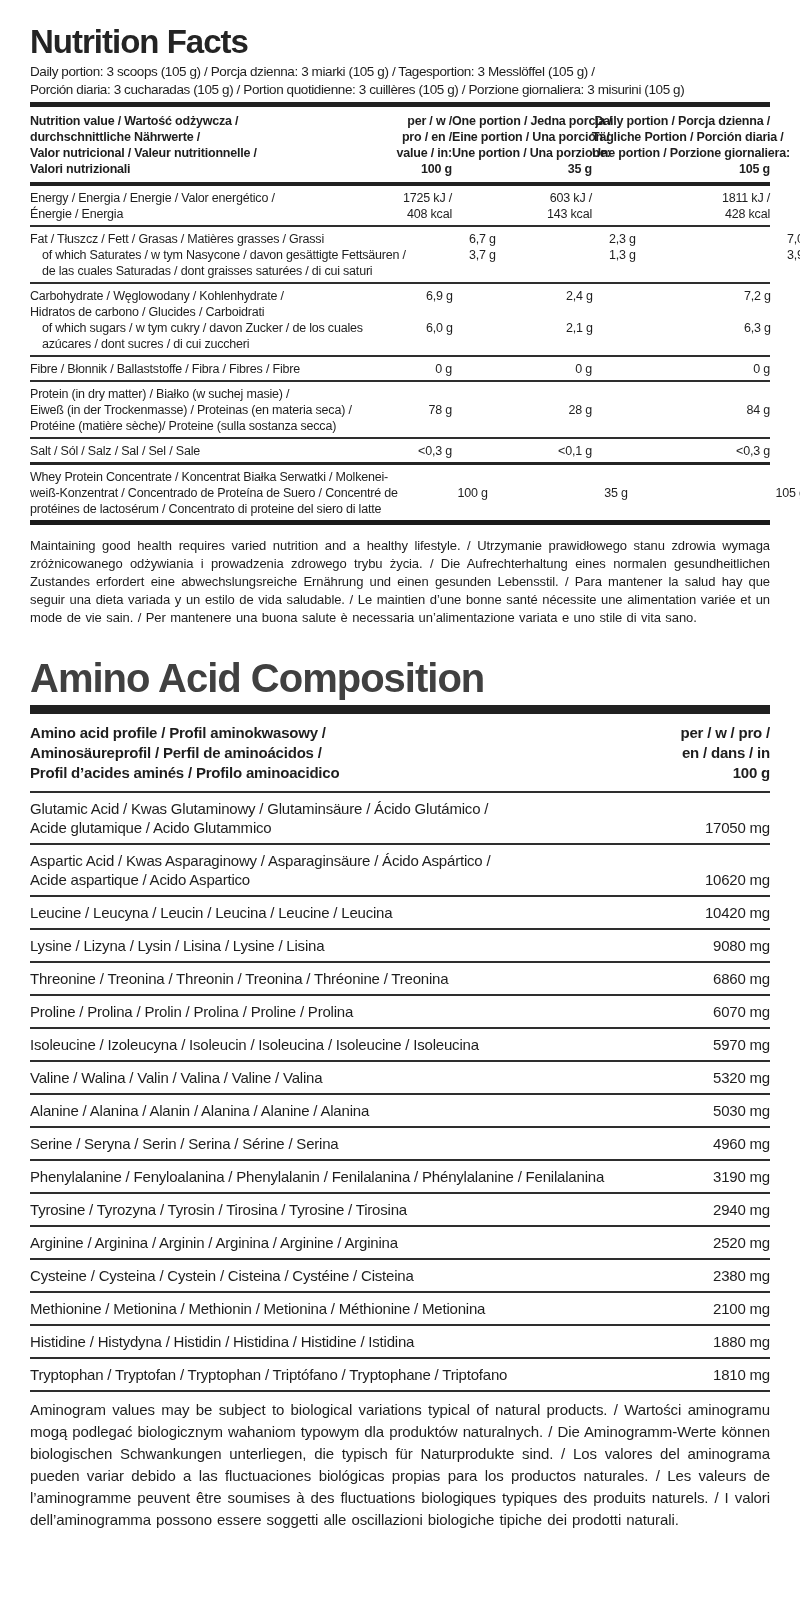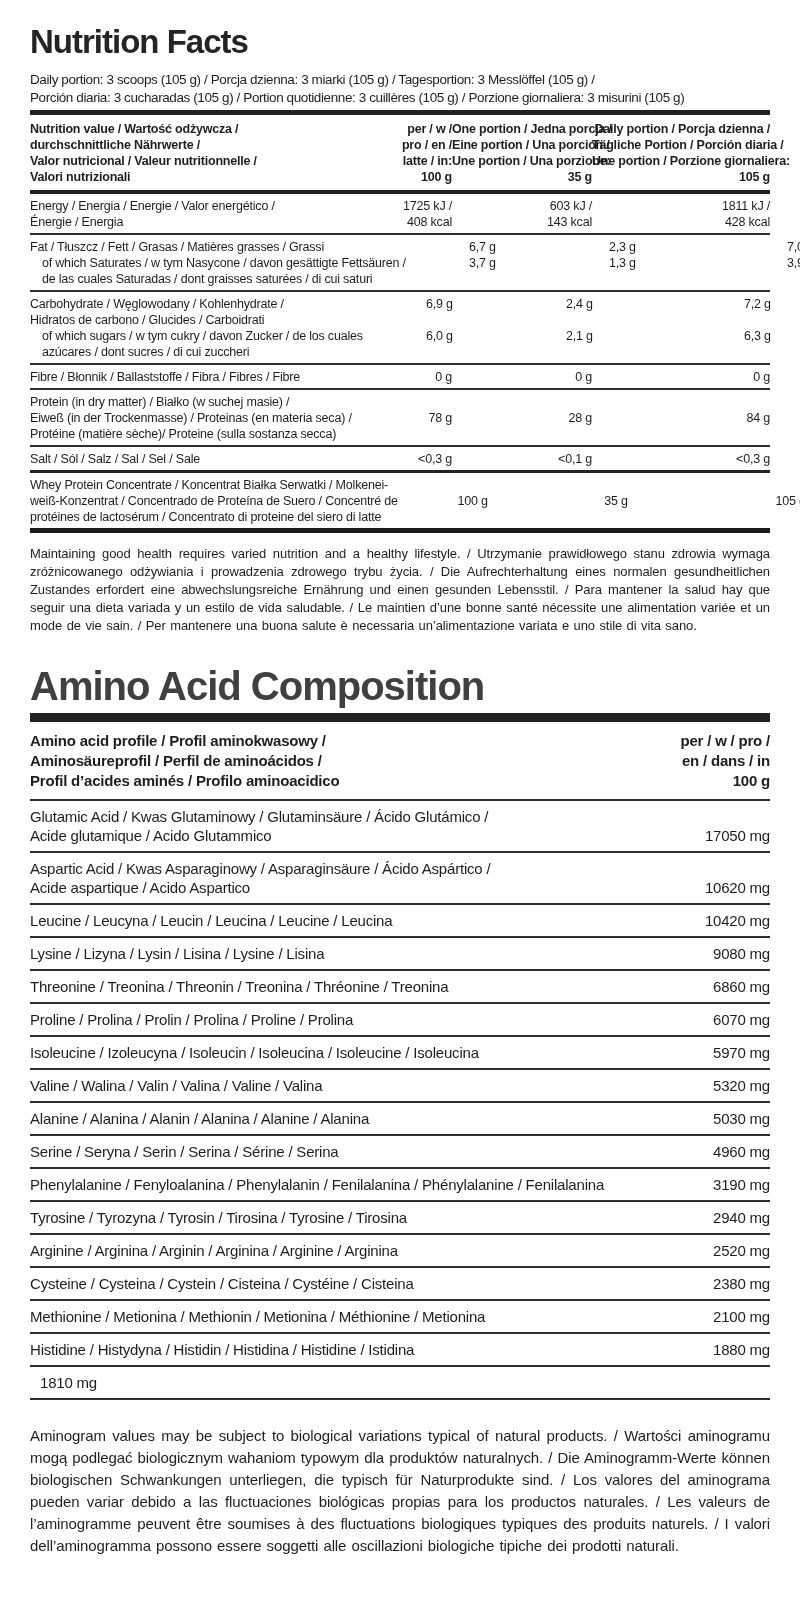--- a/index.html
+++ b/index.html
@@ -3,21 +3,21 @@
 <meta charset="utf-8">
 <style>
   html,body{margin:0;padding:0;background:#ffffff;}
   .sheet{
     width:800px;height:1600px;box-sizing:border-box;
     padding:24px 30px 10px;background:#ffffff;color:#1e1e1e;
     font-family:"Liberation Sans","DejaVu Sans",sans-serif;
     overflow:hidden;
   }
   .nf-title{font-size:33px;line-height:36px;font-weight:700;letter-spacing:-1px;color:#242424;}
-  .portions{font-size:13.5px;line-height:17.5px;letter-spacing:-0.4px;white-space:nowrap;margin-top:11px;font-weight:400;}
+  .portions{font-size:13.5px;line-height:17.5px;letter-spacing:-0.4px;white-space:nowrap;margin-top:3px;font-weight:400;}
   .bar{background:#212121;}
   .bar-a{height:5px;margin-top:4px;}
   .bar-b{height:9px;margin-top:6px;}
 
   .nt-grid{display:grid;grid-template-columns:1fr 90px 140px 178px;}
   .nt-head{font-weight:700;padding:6px 0 5px;border-bottom:4px solid #212121;font-size:12.5px;line-height:16px;letter-spacing:-0.2px;}
   .nt-row{padding:4px 0 3px;border-bottom:2px solid #2e2e2e;font-size:12.5px;line-height:16px;letter-spacing:-0.2px;}
   .nt-row.sep3{border-bottom-width:3px;border-bottom-color:#242424;}
   .nt-row.sep5{border-bottom-width:5px;border-bottom-color:#1a1a1a;}
   .ln{min-height:16px;white-space:nowrap;}
@@ -26,21 +26,21 @@
   .health-note{font-size:13px;line-height:18px;text-align:justify;letter-spacing:-0.1px;margin:12px 0 0;word-spacing:1px;}
 
   .aa-title{font-size:40px;line-height:42px;font-weight:700;letter-spacing:-1px;color:#404040;margin-top:30px;}
   .aa-head{display:flex;justify-content:space-between;align-items:flex-start;font-weight:700;
            font-size:15px;line-height:20px;padding:9px 0 8px;border-bottom:2px solid #2e2e2e;letter-spacing:-0.2px;}
   .aa-head .right{text-align:right;white-space:nowrap;}
   .aa-row{display:flex;justify-content:space-between;align-items:flex-end;
           font-size:15px;line-height:19px;padding:6px 0;border-bottom:2px solid #2e2e2e;letter-spacing:-0.2px;}
   .aa-row .nm{flex:1;min-width:0;}
   .aa-row .val{white-space:nowrap;padding-left:10px;}
-  .aa-note{font-size:15px;line-height:22px;text-align:justify;letter-spacing:-0.1px;margin:25px 0 0;word-spacing:1px;}
+  .aa-note{font-size:15px;line-height:22px;text-align:justify;letter-spacing:-0.1px;margin:7px 0 0;word-spacing:1px;}
 </style>
 </head>
 <body>
 
 <div class="sheet">
 
   <div class="nf-title">Nutrition Facts</div>
 
   <div class="portions">
     <div>Daily portion: 3 scoops (105 g) / Porcja dzienna: 3 miarki (105 g) / Tagesportion: 3 Messlöffel (105 g) /</div>
@@ -52,21 +52,21 @@
   <div class="nt-grid nt-head">
     <div>
       <div class="ln">Nutrition value / Wartość odżywcza /</div>
       <div class="ln">durchschnittliche Nährwerte /</div>
       <div class="ln">Valor nutricional / Valeur nutritionnelle /</div>
       <div class="ln">Valori nutrizionali</div>
     </div>
     <div class="vcell">
       <div class="ln">per / w /</div>
       <div class="ln">pro / en /</div>
-      <div class="ln">latte / in:</div>
+      <div class="ln">value / in:</div>
       <div class="ln">100 g</div>
     </div>
     <div class="vcell">
       <div class="ln">One portion / Jedna porcja /</div>
       <div class="ln">Eine portion / Una porción /</div>
       <div class="ln">Une portion / Una porzione:</div>
       <div class="ln">35 g</div>
     </div>
     <div class="vcell">
       <div class="ln">Daily portion / Porcja dzienna /</div>
@@ -316,19 +316,22 @@
         </div>
         <div class="val">2100 mg</div>
       </div>
       <div class="aa-row">
         <div class="nm">
           <div>Histidine / Histydyna / Histidin / Histidina / Histidine / Istidina</div>
         </div>
         <div class="val">1880 mg</div>
       </div>
       <div class="aa-row">
+        <div class="nm">
+          <div>Tryptophan / Tryptofan / Tryptophan / Triptófano / Tryptophane / Triptofano</div>
+        </div>
         <div class="val">1810 mg</div>
       </div>
     </div>
 
   <p class="aa-note">Aminogram values may be subject to biological variations typical of natural products. / Wartości aminogramu mogą podlegać biologicznym wahaniom typowym dla produktów naturalnych. / Die Aminogramm-Werte können biologischen Schwankungen unterliegen, die typisch für Naturprodukte sind. / Los valores del aminograma pueden variar debido a las fluctuaciones biológicas propias para los productos naturales. / Les valeurs de l’aminogramme peuvent être soumises à des fluctuations biologiques typiques des produits naturels. / I valori dell’aminogramma possono essere soggetti alle oscillazioni biologiche tipiche dei prodotti naturali.</p>
 
 </div>
 
 </body></html>

